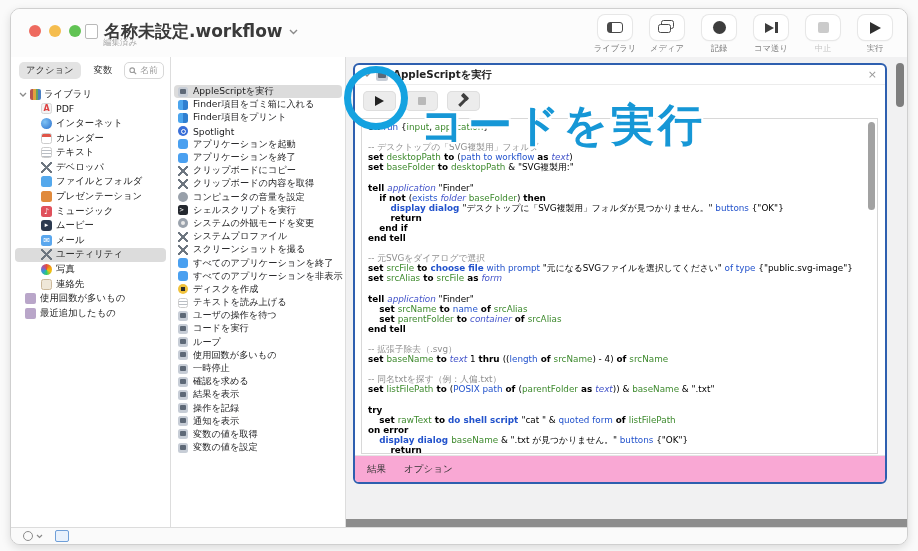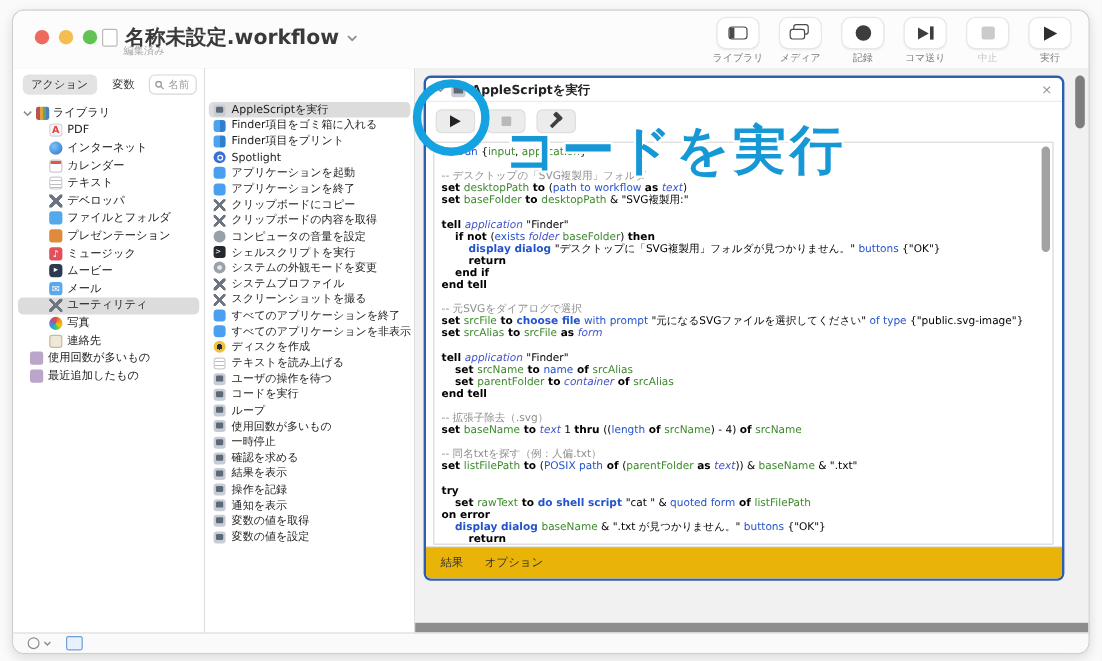--- a/index.html
+++ b/index.html
@@ -108,21 +108,21 @@
   .code-scrollthumb{position:absolute;right:2px;top:3px;width:7px;height:88px;background:#a2a2a2;border-radius:4px}
   .code-line{white-space:pre;font-size:8.8px;line-height:10.1px;color:#000}
   .tok-k{font-weight:700;color:#000}
   .tok-c{font-weight:700;color:#2353cc}
   .tok-pm{color:#2353cc}
   .tok-ty{color:#4152c9;font-style:italic}
   .tok-v{color:#3e8a2e}
   .tok-s{color:#000}
   .tok-cm{color:#8f8f8f}
   .tok-p{color:#000}
-  .card-footer{position:absolute;left:0;right:0;bottom:0;height:26px;border-top:1px solid #e4e4e4;display:flex;align-items:center;gap:18px;padding:0 12px;background:#eab308}
+  .card-footer{position:absolute;left:0;right:0;bottom:0;height:26px;border-top:1px solid #e4e4e4;display:flex;align-items:center;gap:18px;padding:0 12px;background:#f9a8d4}
   .flink{font-size:9.5px;color:#333}
 
   
   .window-footer{position:absolute;left:0;right:0;bottom:0;height:16px;background:#fafafa;border-top:1px solid #dcdcdc;display:flex;align-items:center;padding:0 12px;gap:12px}
   .fc-group{display:flex;align-items:center;gap:3px}
   .fc-circle{width:10px;height:10px;border:1.5px solid #8b8b8b;border-radius:50%;box-sizing:border-box}
   .fm-icon{width:12px;height:10px;border:1px solid #6f9fd8;border-radius:2px;background:#e8f1fc}
 
   
   .anno-circle{position:absolute;left:344px;top:66px;width:64px;height:64px;border:7px solid #14a2e0;border-radius:50%;pointer-events:none;box-sizing:border-box}

